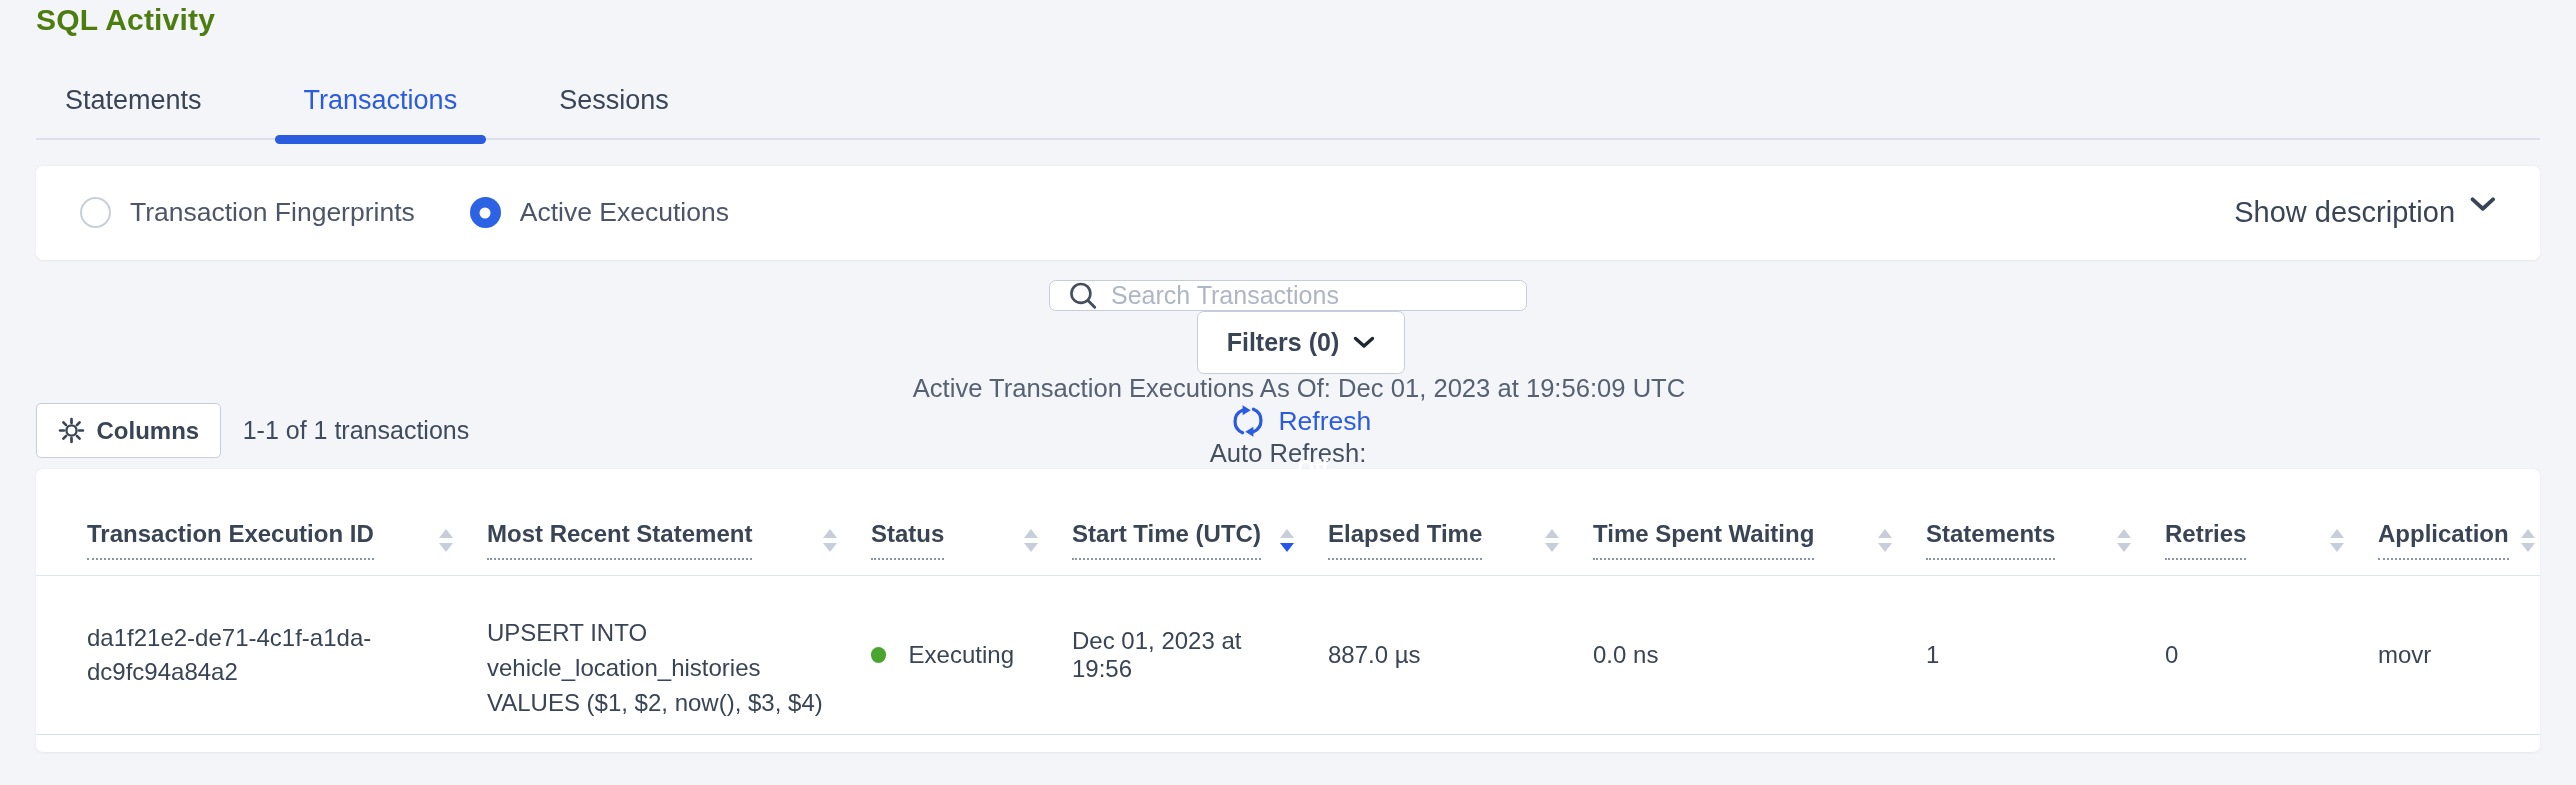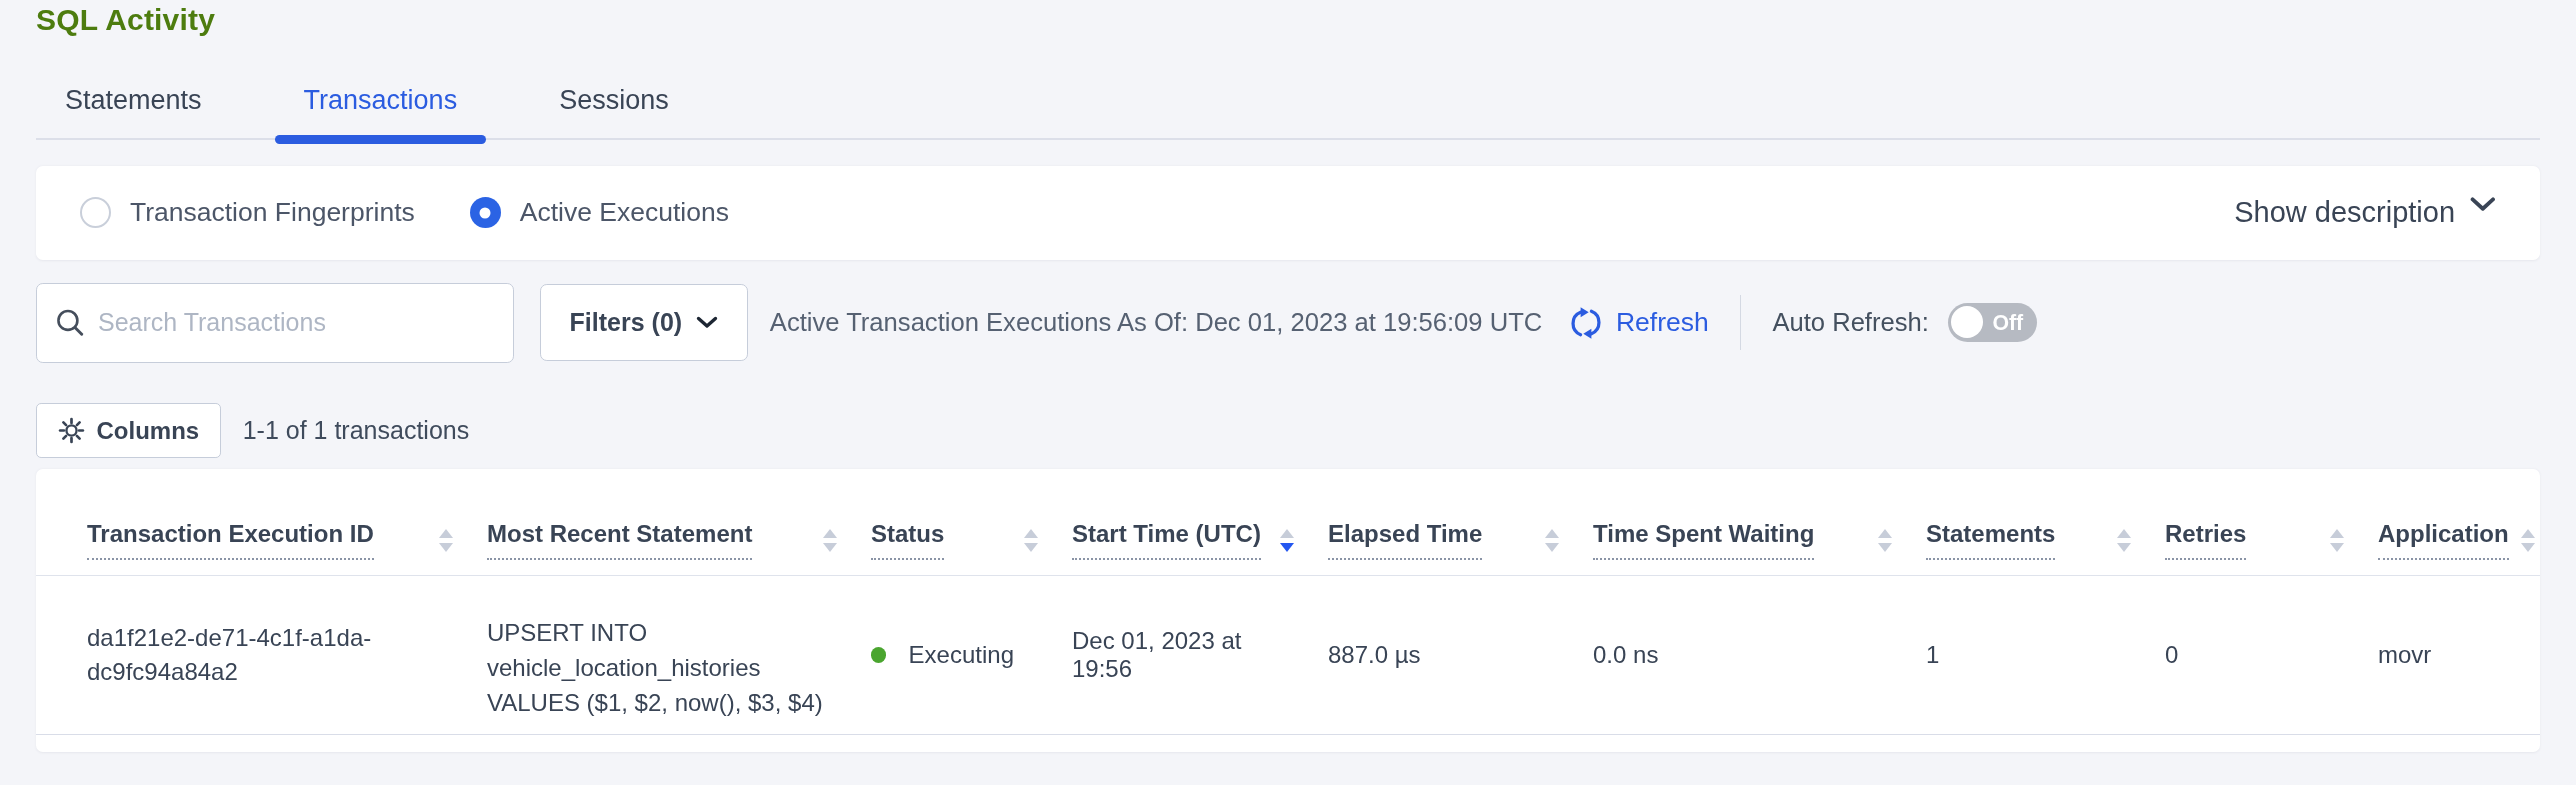--- a/index.html
+++ b/index.html
@@ -28,21 +28,21 @@
   .radio-option { display:flex; align-items:center; cursor:pointer; }
   .radio-option + .radio-option { margin-left:55px; }
   .radio-circle { width:31px; height:31px; border-radius:50%; border:2.6px solid #c9cfda; background:#fff; flex:0 0 auto; }
   .radio-option.selected .radio-circle { border:none; background:#2b63e4; position:relative; }
   .radio-option.selected .radio-circle::after { content:""; position:absolute; width:11px; height:11px; border-radius:50%; background:#fff; left:50%; top:50%; transform:translate(-50%,-50%); }
   .radio-label { margin-left:19px; font-size:26.5px; color:#4c5668; }
   .show-desc { margin-left:auto; display:flex; align-items:flex-start; cursor:pointer; font-size:29px; color:#394455; }
   .show-desc svg { margin-left:15.4px; }
 
   
-  .toolbar { margin-top:20.5px; height:85px; display:flex; align-items:center; }
+  .toolbar { margin-top:20.5px; height:85px; display:flex; align-items:center;flex-direction:column; }
   .search-box { position:relative; width:478px; height:80px; }
   .search-box input {
     width:100%; height:100%; border:1.7px solid #c6cdda; border-radius:6.8px; background:#fff;
     padding:0 17px 0 61px; font-size:25px; font-family:"Liberation Sans",sans-serif; color:#394455; outline:none;
   }
   .search-box input::placeholder { color:#aeb6c4; }
   .search-box .mag { position:absolute; left:19px; top:50%; transform:translateY(-50%); }
   .filters-btn {
     margin-left:25.6px; height:77px; padding:16px 29px; background:#fff; border:1.7px solid #c6cdda; border-radius:6.8px;
     display:flex; align-items:center; font-size:25px; font-weight:700; color:#394455; cursor:pointer;

